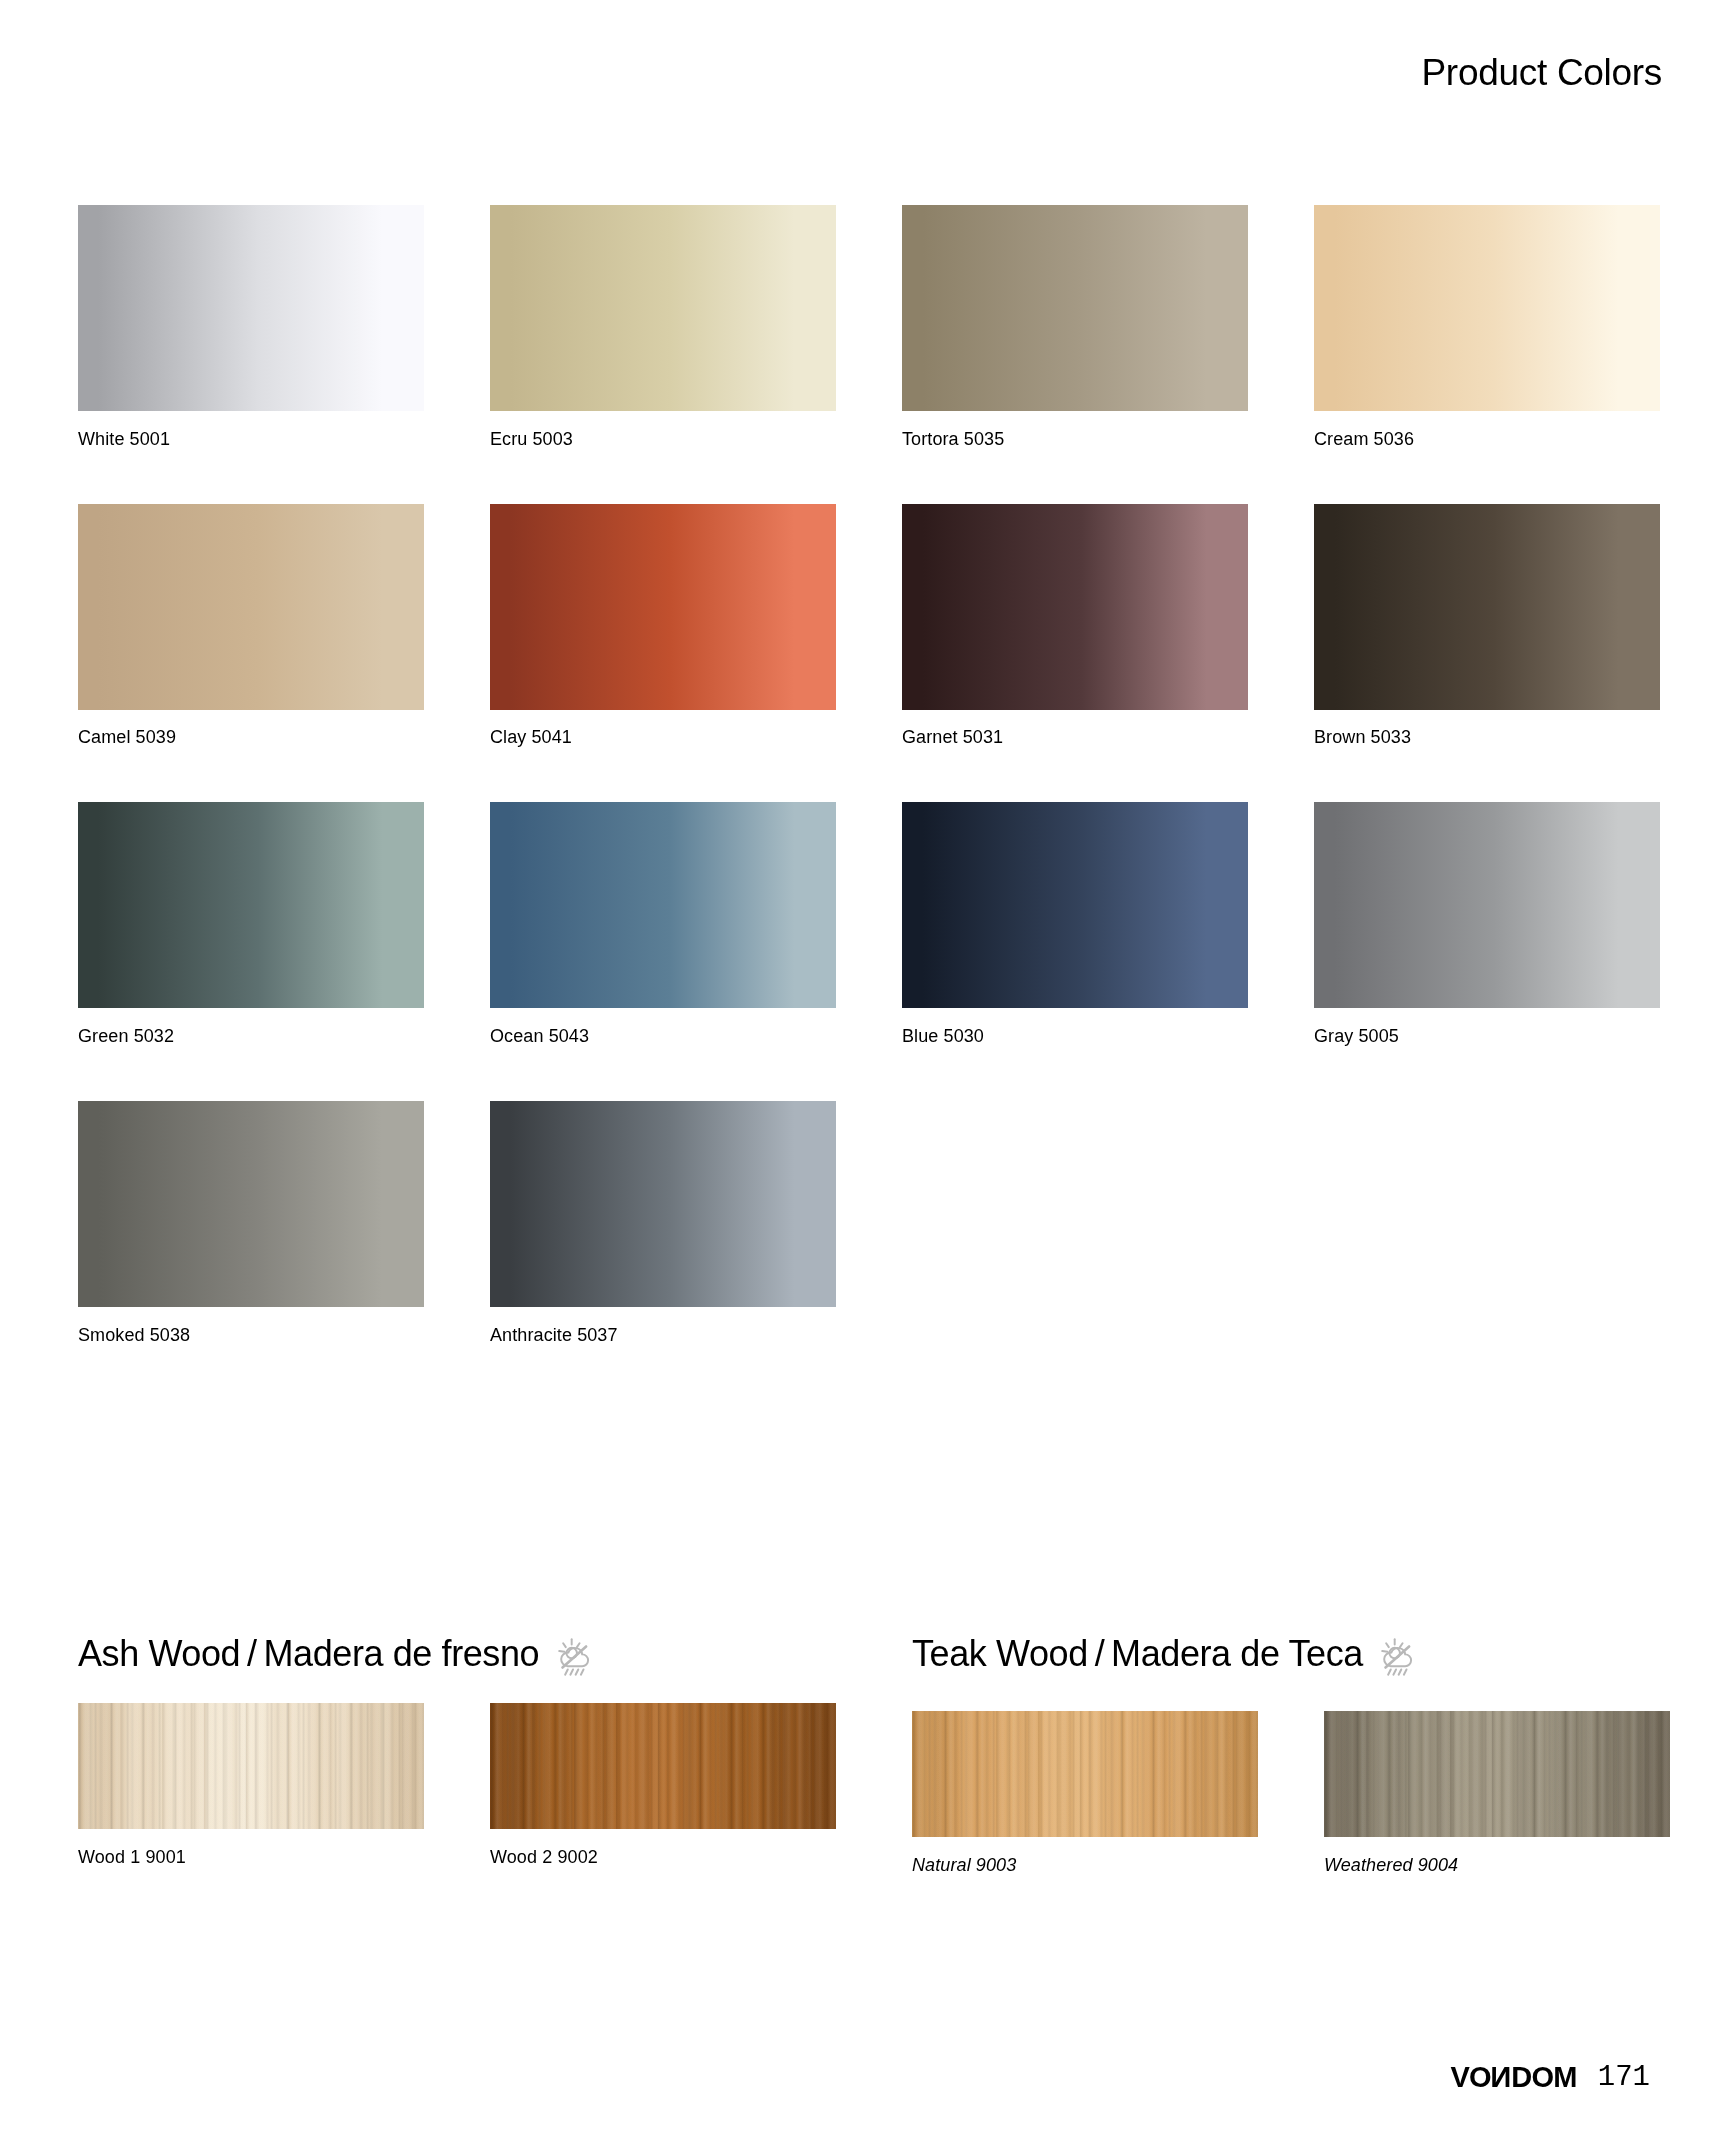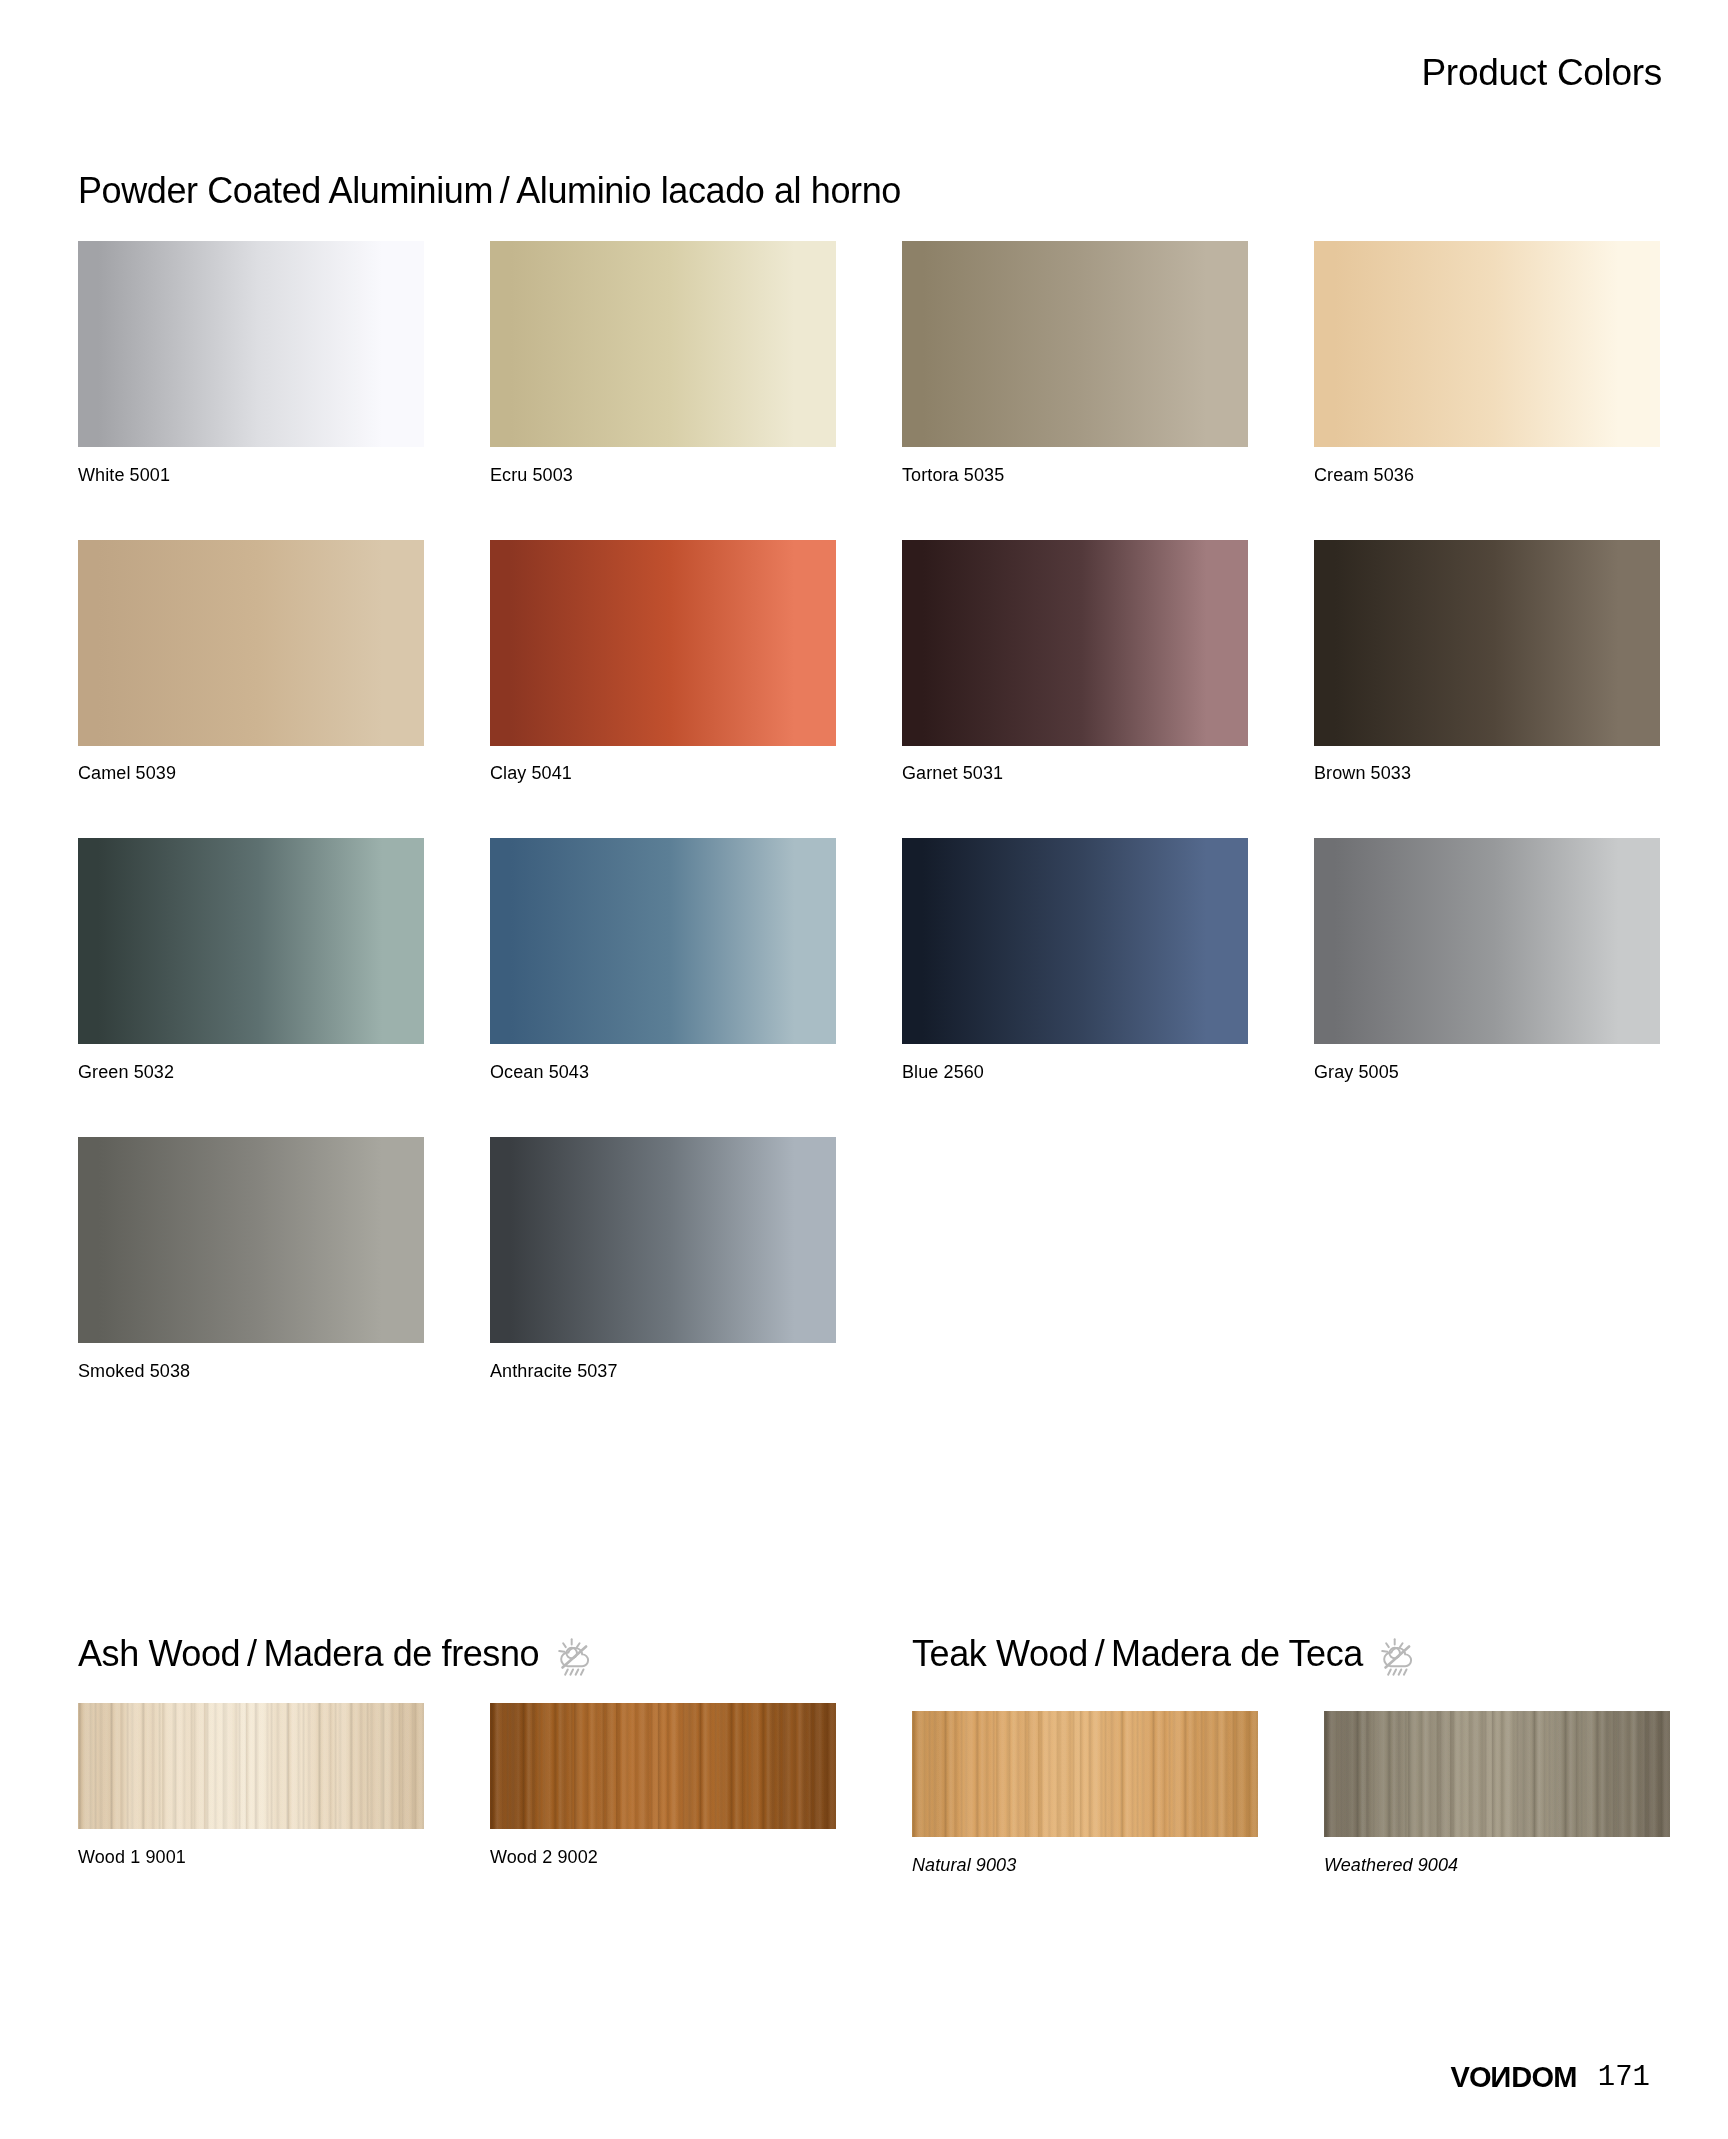--- a/index.html
+++ b/index.html
@@ -126,23 +126,20 @@
   }
 </style>
 </head>
 <body>
 
 <div class="page">
 
   <div class="page-header">Product Colors</div>
 
   <div class="section" style="top:173px;">
-    <div class="section-title">
-      <span class="title-text">Powder Coated Aluminium / Aluminio lacado al horno</span>
-    </div>
 
     <div class="swatch-grid" style="margin-top:32px;" id="alu-grid">
         <div class="swatch-cell">
           <div class="swatch-chip" style="background: linear-gradient(to right, rgb(162, 163, 167) 0%, rgb(162, 163, 167) 6%, rgb(221, 222, 226) 52%, rgb(249, 249, 253) 88%, rgb(249, 249, 253) 100%);"></div>
           <div class="swatch-label">White 5001</div>
         </div>
         <div class="swatch-cell">
           <div class="swatch-chip" style="background: linear-gradient(to right, rgb(195, 182, 142) 0%, rgb(195, 182, 142) 6%, rgb(216, 207, 168) 52%, rgb(238, 233, 210) 88%, rgb(238, 233, 210) 100%);"></div>
           <div class="swatch-label">Ecru 5003</div>
         </div>
@@ -173,21 +170,21 @@
         <div class="swatch-cell">
           <div class="swatch-chip" style="background: linear-gradient(to right, rgb(51, 63, 61) 0%, rgb(51, 63, 61) 6%, rgb(93, 112, 112) 52%, rgb(156, 177, 172) 88%, rgb(156, 177, 172) 100%);"></div>
           <div class="swatch-label">Green 5032</div>
         </div>
         <div class="swatch-cell">
           <div class="swatch-chip" style="background: linear-gradient(to right, rgb(60, 94, 125) 0%, rgb(60, 94, 125) 6%, rgb(92, 127, 150) 52%, rgb(169, 189, 197) 88%, rgb(169, 189, 197) 100%);"></div>
           <div class="swatch-label">Ocean 5043</div>
         </div>
         <div class="swatch-cell">
           <div class="swatch-chip" style="background: linear-gradient(to right, rgb(20, 28, 42) 0%, rgb(20, 28, 42) 6%, rgb(52, 67, 92) 52%, rgb(84, 105, 141) 88%, rgb(84, 105, 141) 100%);"></div>
-          <div class="swatch-label">Blue 2560</div>
+          <div class="swatch-label">Blue 5030</div>
         </div>
         <div class="swatch-cell">
           <div class="swatch-chip" style="background: linear-gradient(to right, rgb(111, 112, 115) 0%, rgb(111, 112, 115) 6%, rgb(151, 153, 155) 52%, rgb(200, 202, 203) 88%, rgb(200, 202, 203) 100%);"></div>
           <div class="swatch-label">Gray 5005</div>
         </div>
         <div class="swatch-cell">
           <div class="swatch-chip" style="background: linear-gradient(to right, rgb(96, 96, 90) 0%, rgb(96, 96, 90) 6%, rgb(133, 132, 126) 52%, rgb(168, 167, 159) 88%, rgb(168, 167, 159) 100%);"></div>
           <div class="swatch-label">Smoked 5038</div>
         </div>
         <div class="swatch-cell">

